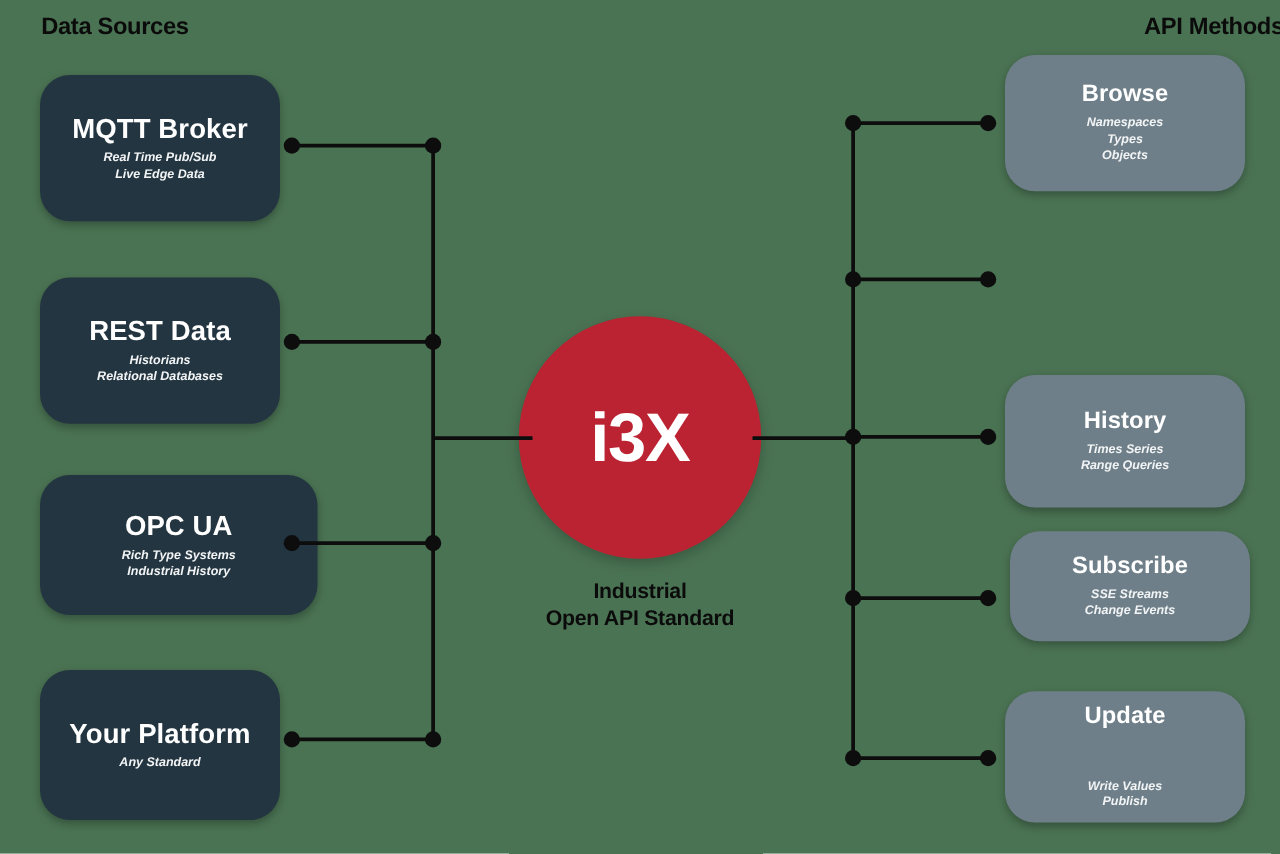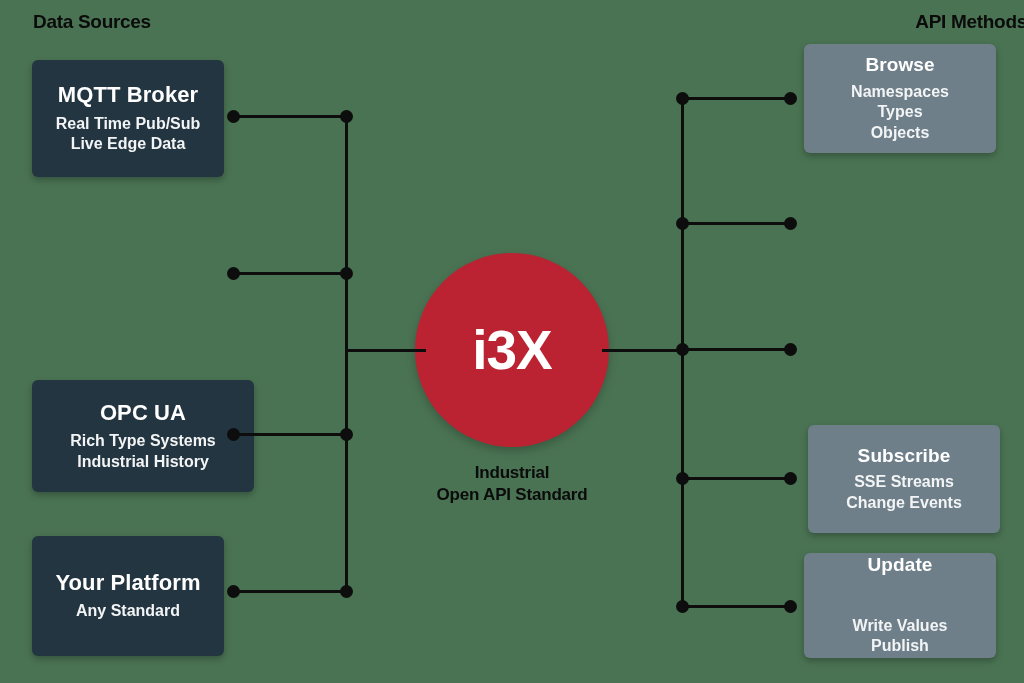--- a/index.html
+++ b/index.html
@@ -30,42 +30,43 @@
     white-space: nowrap;
     line-height: 1;
   }
   #heading-left  { left: 33px;  top: 12px; }
   #heading-right { right: 32px; top: 12px; }
 
   
   .card {
     position: absolute;
     box-sizing: border-box;
-    border-radius: 6px;
+    border-radius: 24px;
     display: flex;
     flex-direction: column;
     align-items: center;
     justify-content: center;
     text-align: center;
     box-shadow: 0 3px 7px rgba(0,0,0,0.28);
     padding: 4px 10px;
   }
   .card .card-title {
     font-size: 22px;
     font-weight: 700;
     color: #ffffff;
     line-height: 1.15;
     letter-spacing: 0.1px;
   }
   .card .card-sub {
     margin-top: 6px;
-    font-size: 16px;
+    font-size: 10px;
     font-weight: 600;
     color: #f2f4f5;
     line-height: 1.28;
+    font-style: italic;
   }
   .card .card-sub div { white-space: nowrap; }
 
   .card.source { background: #233540; }
   .card.method { background: #6e7f89; }
   .card.method .card-title { font-size: 19px; }
 
   
   #hub {
     position: absolute;
@@ -127,20 +128,27 @@
   <div id="heading-right" class="col-heading">API Methods</div>
 
   <div class="card source" style="left:32px; top:60px; width:192px; height:117px;">
     <div class="card-title">MQTT Broker</div>
     <div class="card-sub">
       <div>Real Time Pub/Sub</div>
       <div>Live Edge Data</div>
     </div>
   </div>
 
+  <div class="card source" style="left:32px; top:222px; width:192px; height:117px;">
+    <div class="card-title">REST Data</div>
+    <div class="card-sub">
+      <div>Historians</div>
+      <div>Relational Databases</div>
+    </div>
+  </div>
 
   <div class="card source" style="left:32px; top:380px; width:222px; height:112px;">
     <div class="card-title">OPC UA</div>
     <div class="card-sub">
       <div>Rich Type Systems</div>
       <div>Industrial History</div>
     </div>
   </div>
 
   <div class="card source" style="left:32px; top:536px; width:192px; height:120px;">
@@ -161,22 +169,29 @@
   <div class="card method" style="left:804px; top:44px; width:192px; height:109px;">
     <div class="card-title">Browse</div>
     <div class="card-sub">
       <div>Namespaces</div>
       <div>Types</div>
       <div>Objects</div>
     </div>
   </div>
 
 
-
-  <div class="card method" style="left:808px; top:425px; width:192px; height:108px;">
+  <div class="card method" style="left:804px; top:300px; width:192px; height:106px;">
+    <div class="card-title">History</div>
+    <div class="card-sub">
+      <div>Times Series</div>
+      <div>Range Queries</div>
+    </div>
+  </div>
+
+  <div class="card method" style="left:808px; top:425px; width:192px; height:88px;">
     <div class="card-title">Subscribe</div>
     <div class="card-sub">
       <div>SSE Streams</div>
       <div>Change Events</div>
     </div>
   </div>
 
   <div class="card method" style="left:804px; top:553px; width:192px; height:105px;gap:34px;">
     <div class="card-title">Update</div>
     <div class="card-sub">

